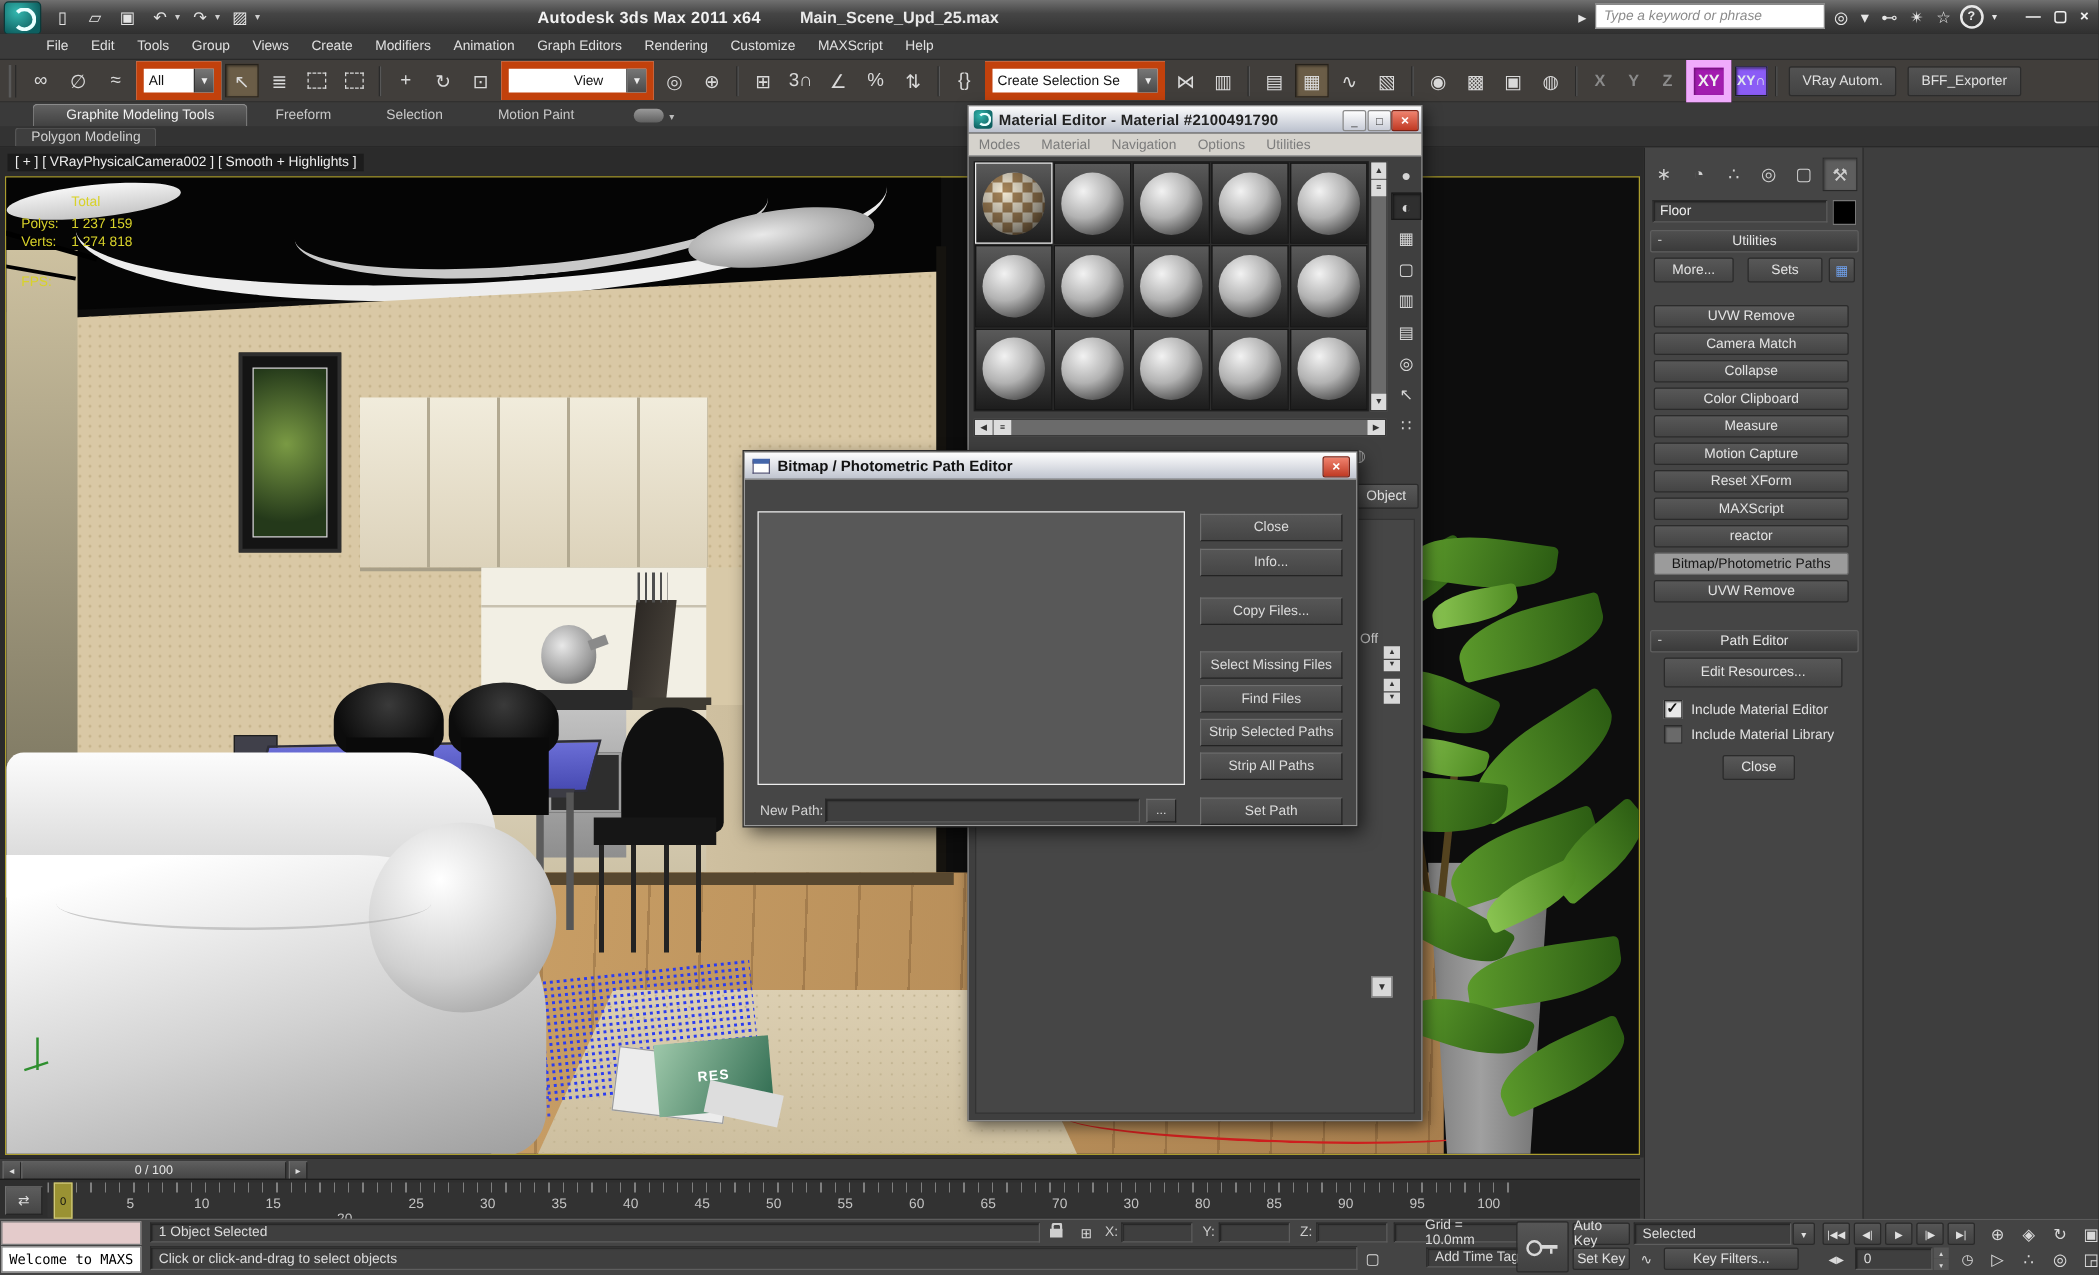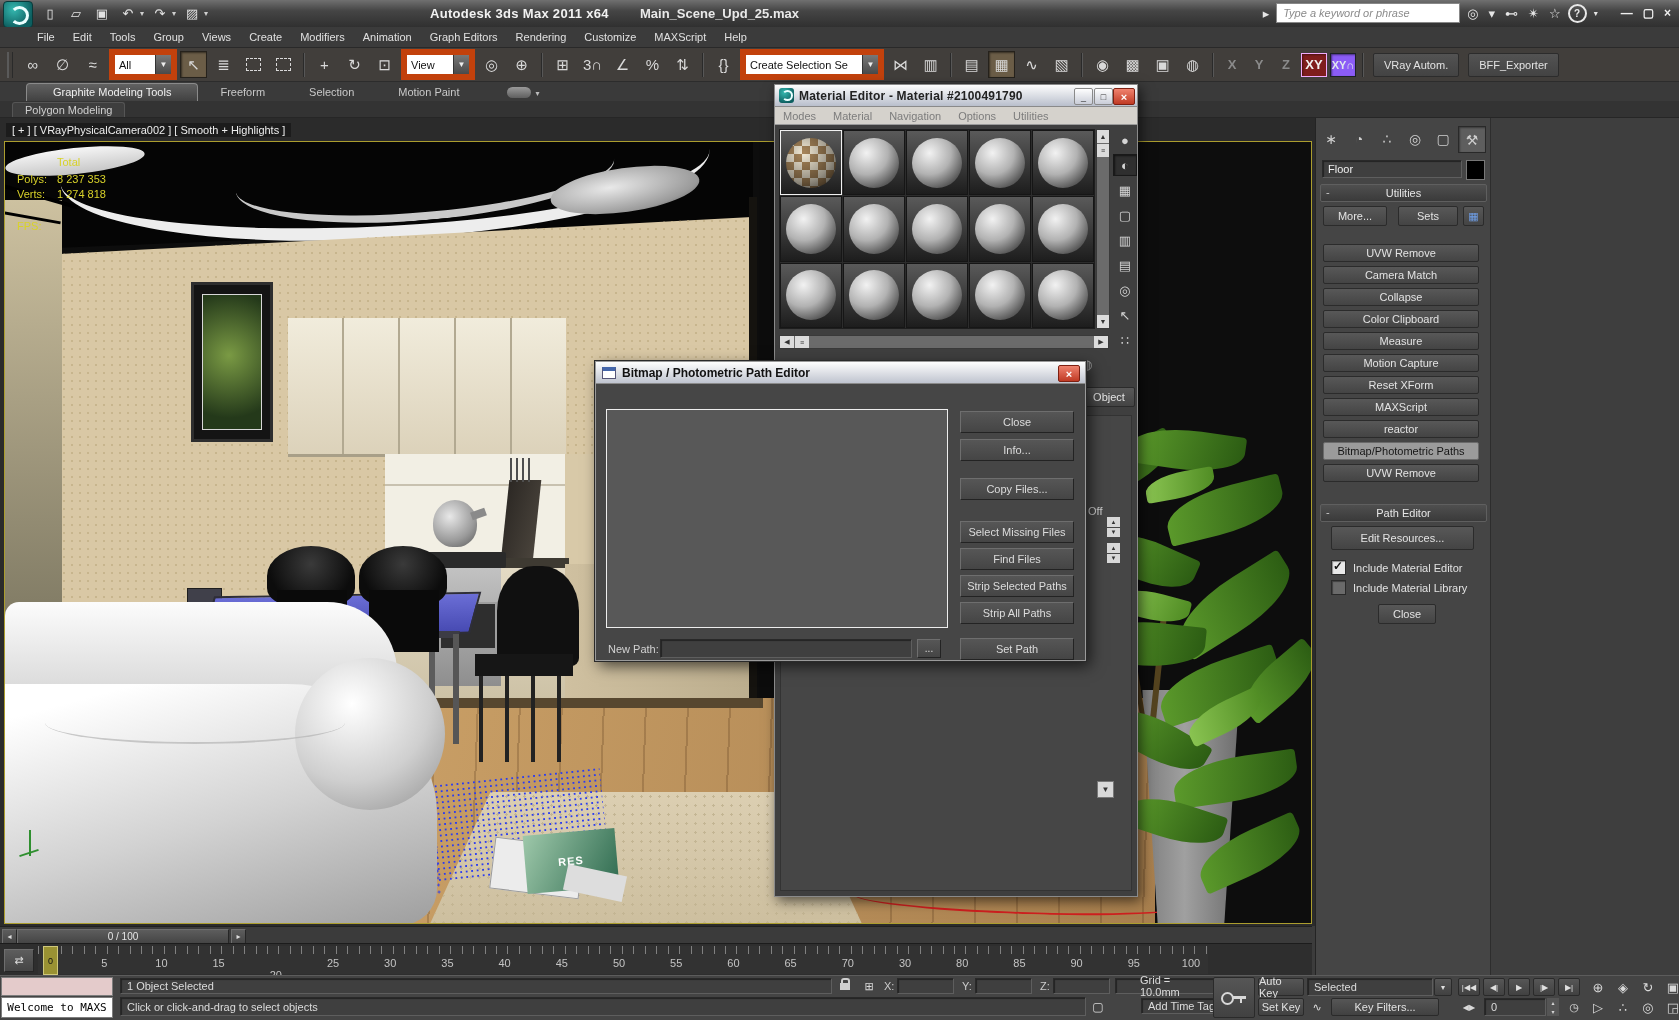--- a/index.html
+++ b/index.html
@@ -39,21 +39,21 @@
     color:#d9d9d9;font-size:15px;border:1px solid transparent;flex:none;}
   .tb-icon.pressed{background:#6b5d47;border:1px solid #26221c;box-shadow:inset 1px 1px 2px rgba(0,0,0,.5);}
   .tb-sep{width:1px;height:24px;background:#2a2a2a;border-right:1px solid #575757;margin:0 3px;flex:none;}
   .tb-dd{height:19px;background:#fff;border:6px solid #c2410c;color:#111;display:flex;align-items:center;flex:none;}
   .tb-dd .lbl{padding:0 4px;overflow:hidden;white-space:nowrap;flex:1;}
   .tb-dd .chev{width:15px;height:100%;background:linear-gradient(#777,#4a4a4a);color:#eee;
     display:flex;align-items:center;justify-content:center;font-size:8px;border-left:1px solid #333;}
   .marqbox{width:13px;height:11px;border:1px dashed #d9d9d9;}
   .tb-axis{width:24px;height:22px;display:flex;align-items:center;justify-content:center;
     font-weight:bold;font-size:13px;color:#8a8a8a;flex:none;}
-  .tb-axis.on{background:#7f1d1d;border:1px solid #f0abfc;color:#f0f0f0;box-shadow:inset 1px 1px 2px rgba(0,0,0,.4);}
+  .tb-axis.on{background:#a21caf;border:6px solid #f0abfc;color:#f0f0f0;box-shadow:inset 1px 1px 2px rgba(0,0,0,.4);}
   .tb-axis.on2{background:#8b5cf6;border:1px solid #1c2126;color:#dfe6ee;box-shadow:inset 1px 1px 2px rgba(0,0,0,.5);font-size:11px;}
   .tb-txtbtn{height:22px;padding:0 10px;display:flex;align-items:center;color:#e2e2e2;flex:none;
     background:linear-gradient(#535353,#434343);border:1px solid #2c2c2c;border-radius:2px;margin:0 3px;}
   
   .ribbon{position:absolute;left:0;top:82px;width:1679px;height:19px;background:#3a3a3a;display:flex;align-items:flex-end;padding-left:26px;box-sizing:border-box;gap:0;}
   .rtab{padding:2px 22px 3px;color:#c9c9c9;}
   .rtab.active{background:linear-gradient(#616161,#414141);border:1px solid #8a8a8a;border-bottom:none;
     border-radius:4px 4px 0 0;color:#f0f0f0;padding:2px 26px 3px;}
   .rtoggle{margin-left:26px;margin-bottom:3px;width:24px;height:11px;background:linear-gradient(#9a9a9a,#5f5f5f);border-radius:6px;}
   .rtoggle-caret{color:#bbb;font-size:8px;margin:0 0 3px 4px;}
@@ -245,21 +245,21 @@
       <span class="tb-icon">
         <span class="marqbox"></span>
       </span>
       <span class="tb-icon">
         <span class="marqbox"></span>
       </span>
       <span class="tb-sep"></span>
       <span class="tb-icon">+</span>
       <span class="tb-icon">↻</span>
       <span class="tb-icon">⊡</span>
-      <span class="tb-dd" style="width: 62px;">
+      <span class="tb-dd" style="width: 62px; padding-left: 48px;">
         <span class="lbl">View</span>
         <span class="chev">▼</span>
       </span>
       <span class="tb-icon">◎</span>
       <span class="tb-icon">⊕</span>
       <span class="tb-sep"></span>
       <span class="tb-icon">⊞</span>
       <span class="tb-icon">3∩</span>
       <span class="tb-icon">∠</span>
       <span class="tb-icon">%</span>
@@ -385,21 +385,21 @@
       <div class="leaf2" style="left:1110px;top:450px;width:75px;height:28px;transform:rotate(15deg);"></div>
       <div class="leaf2" style="left:1180px;top:560px;width:80px;height:30px;transform:rotate(-25deg);"></div>
       <div style="left:14px;top:688px;width:30px;height:30px;">
         <div style="position:absolute;left:10px;top:0;width:2px;height:26px;background:#2f8f2f;"></div>
         <div style="position:absolute;left:0;top:22px;width:20px;height:2px;background:#2f8f2f;transform:rotate(-18deg);"></div>
       </div>
 
       <div class="stats" style="left:10px;top:12px;width:160px;">
         <div style="position:absolute;left:42px;top:2px;">Total</div>
         <div style="position:absolute;left:2px;top:19px;">Polys:</div>
-        <div style="position:absolute;left:42px;top:19px;">8 237 353</div>
+        <div style="position:absolute;left:42px;top:19px;">1 237 159</div>
         <div style="position:absolute;left:2px;top:34px;">Verts:</div>
         <div style="position:absolute;left:42px;top:34px;">1 274 818</div>
         <div style="position:absolute;left:2px;top:66px;">FPS:</div>
       </div>
     </div>
   </div>
 
   <div class="timeslider">
     <span class="ts-arrow raised" style="left:2px;">◂</span>
     <span class="ts-thumb raised">0 / 100</span>

